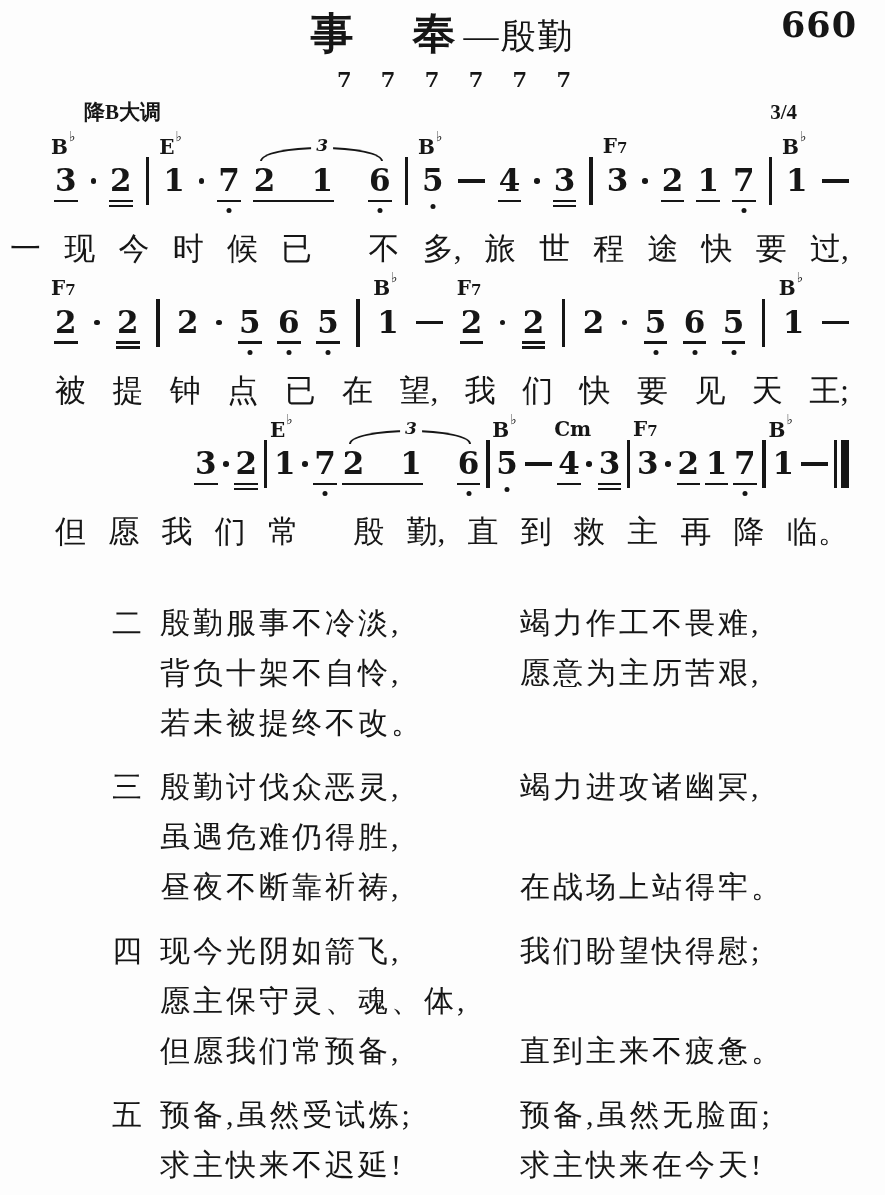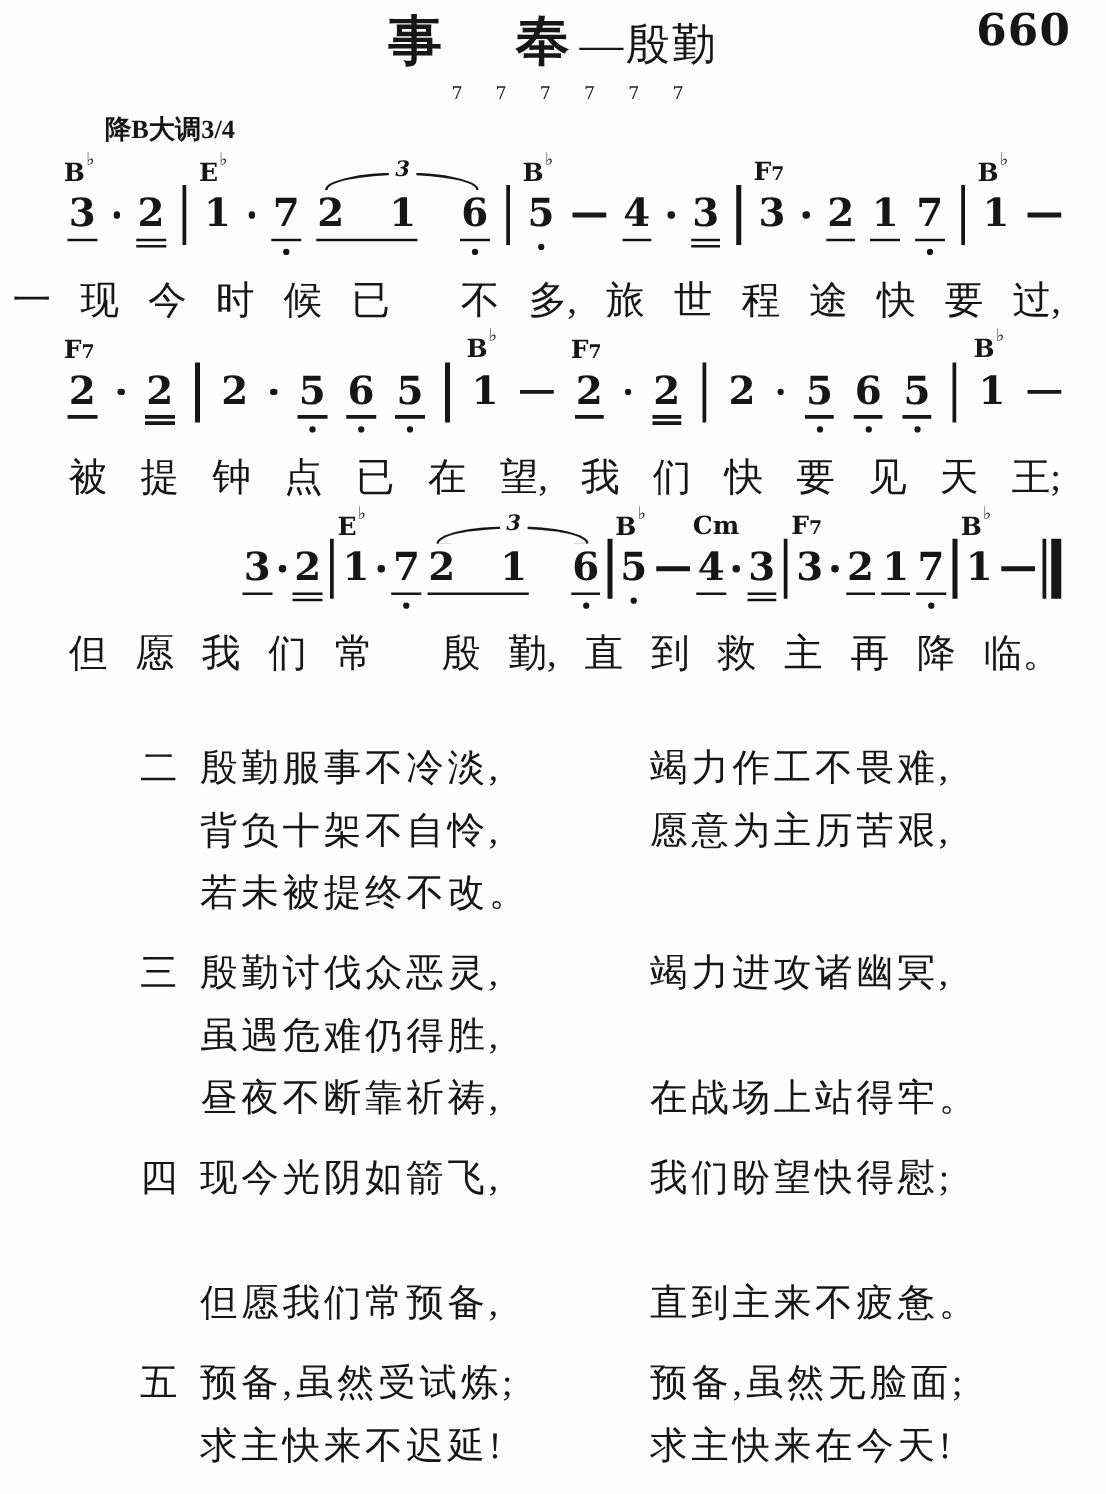--- a/index.html
+++ b/index.html
@@ -9,23 +9,23 @@
     -webkit-font-smoothing:antialiased;overflow:hidden;
   }
   .page{position:relative;width:885px;height:1195px;overflow:hidden;}
 
   
   .hymn-number{position:absolute;top:4px;right:28px;font-size:35px;font-weight:bold;
     font-family:"DejaVu Serif","Liberation Serif",serif;letter-spacing:1px;}
   .title-row{text-align:center;padding-top:12px;line-height:1;}
   .title-main{font-size:43px;font-weight:bold;letter-spacing:8px;}
   .title-sub{font-size:35px;font-weight:normal;letter-spacing:2px;}
-  .meter{text-align:center;font-size:14px;font-weight:normal;letter-spacing:11px;
+  .meter{text-align:center;font-size:21px;font-weight:bold;letter-spacing:11px;
     margin-top:12px;font-family:"DejaVu Serif","Liberation Serif",serif;padding-left:34px;}
-  .keyrow{display:flex;justify-content:flex-start;margin:8px 88px 0 84px;
+  .keyrow{display:flex;justify-content:space-between;margin:8px 88px 0 84px;
     font-size:21px;font-weight:bold;line-height:1.2;}
 
   
   .score{margin:0 36px 0 55px;}
   .music-line{position:relative;display:flex;justify-content:space-between;
     align-items:flex-start;height:36px;margin-top:38px;margin-bottom:32px;}
   .num{font-size:31px;line-height:34px;font-weight:bold;
     font-family:"DejaVu Serif","Liberation Serif",serif;display:block;}
   .note{position:relative;}
   .note .u,.beamline{position:absolute;left:-1px;right:-1px;height:2.5px;background:#161616;}
@@ -415,20 +415,21 @@
         </div>
       </div>
       <div class="verse">
         <div class="vrow">
           <div class="vnum">四</div>
           <div class="vcol1">现今光阴如箭飞,</div>
           <div class="vcol2">我们盼望快得慰;</div>
         </div>
         <div class="vrow">
           <div class="vnum"></div>
+          <div class="vcol1">愿主保守灵、魂、体,</div>
         </div>
         <div class="vrow">
           <div class="vnum"></div>
           <div class="vcol1">但愿我们常预备,</div>
           <div class="vcol2">直到主来不疲惫。</div>
         </div>
       </div>
       <div class="verse">
         <div class="vrow">
           <div class="vnum">五</div>

